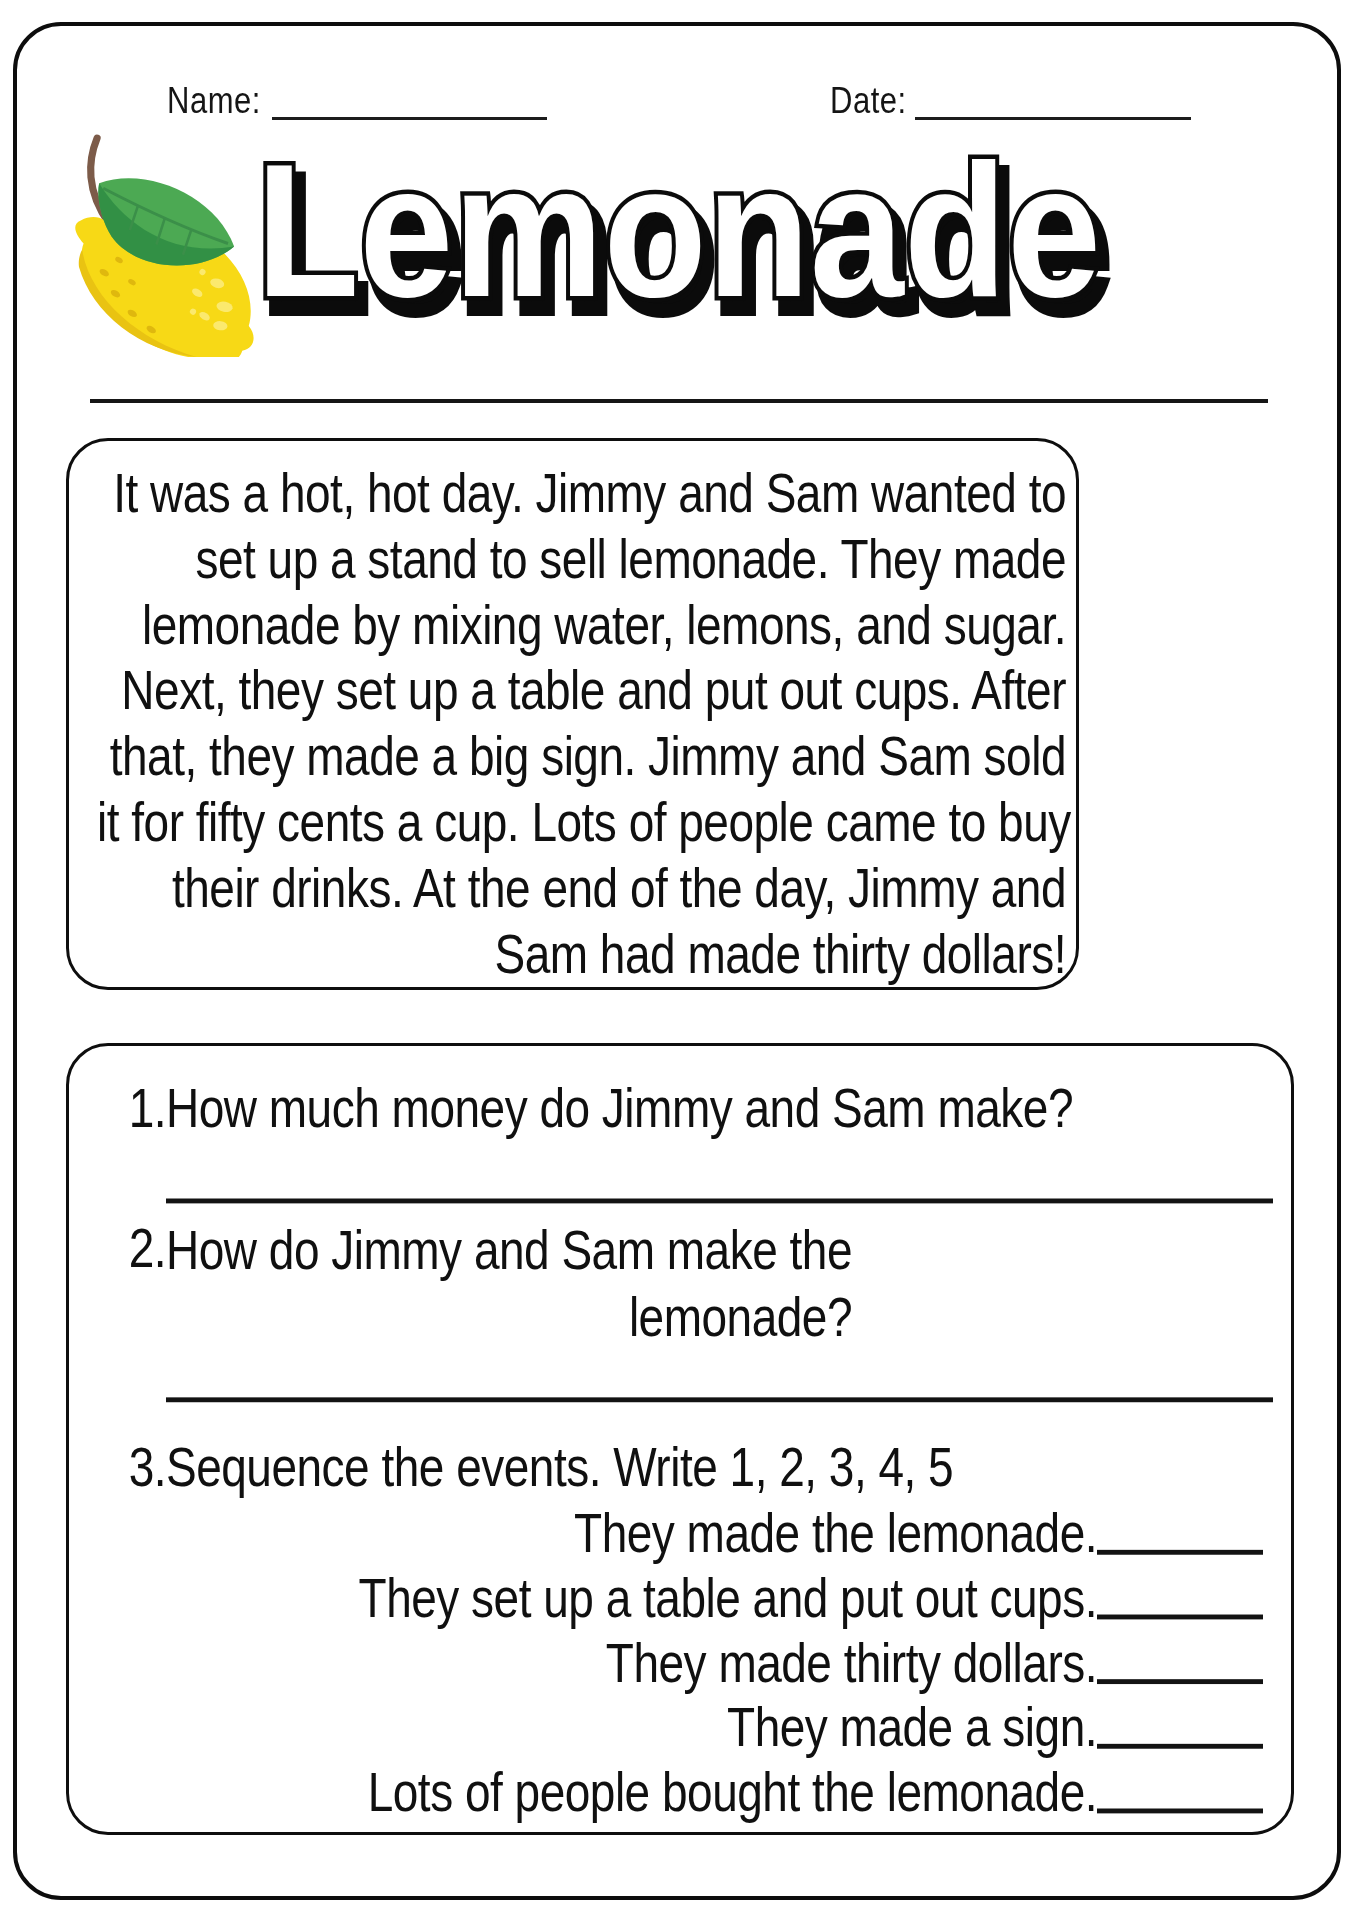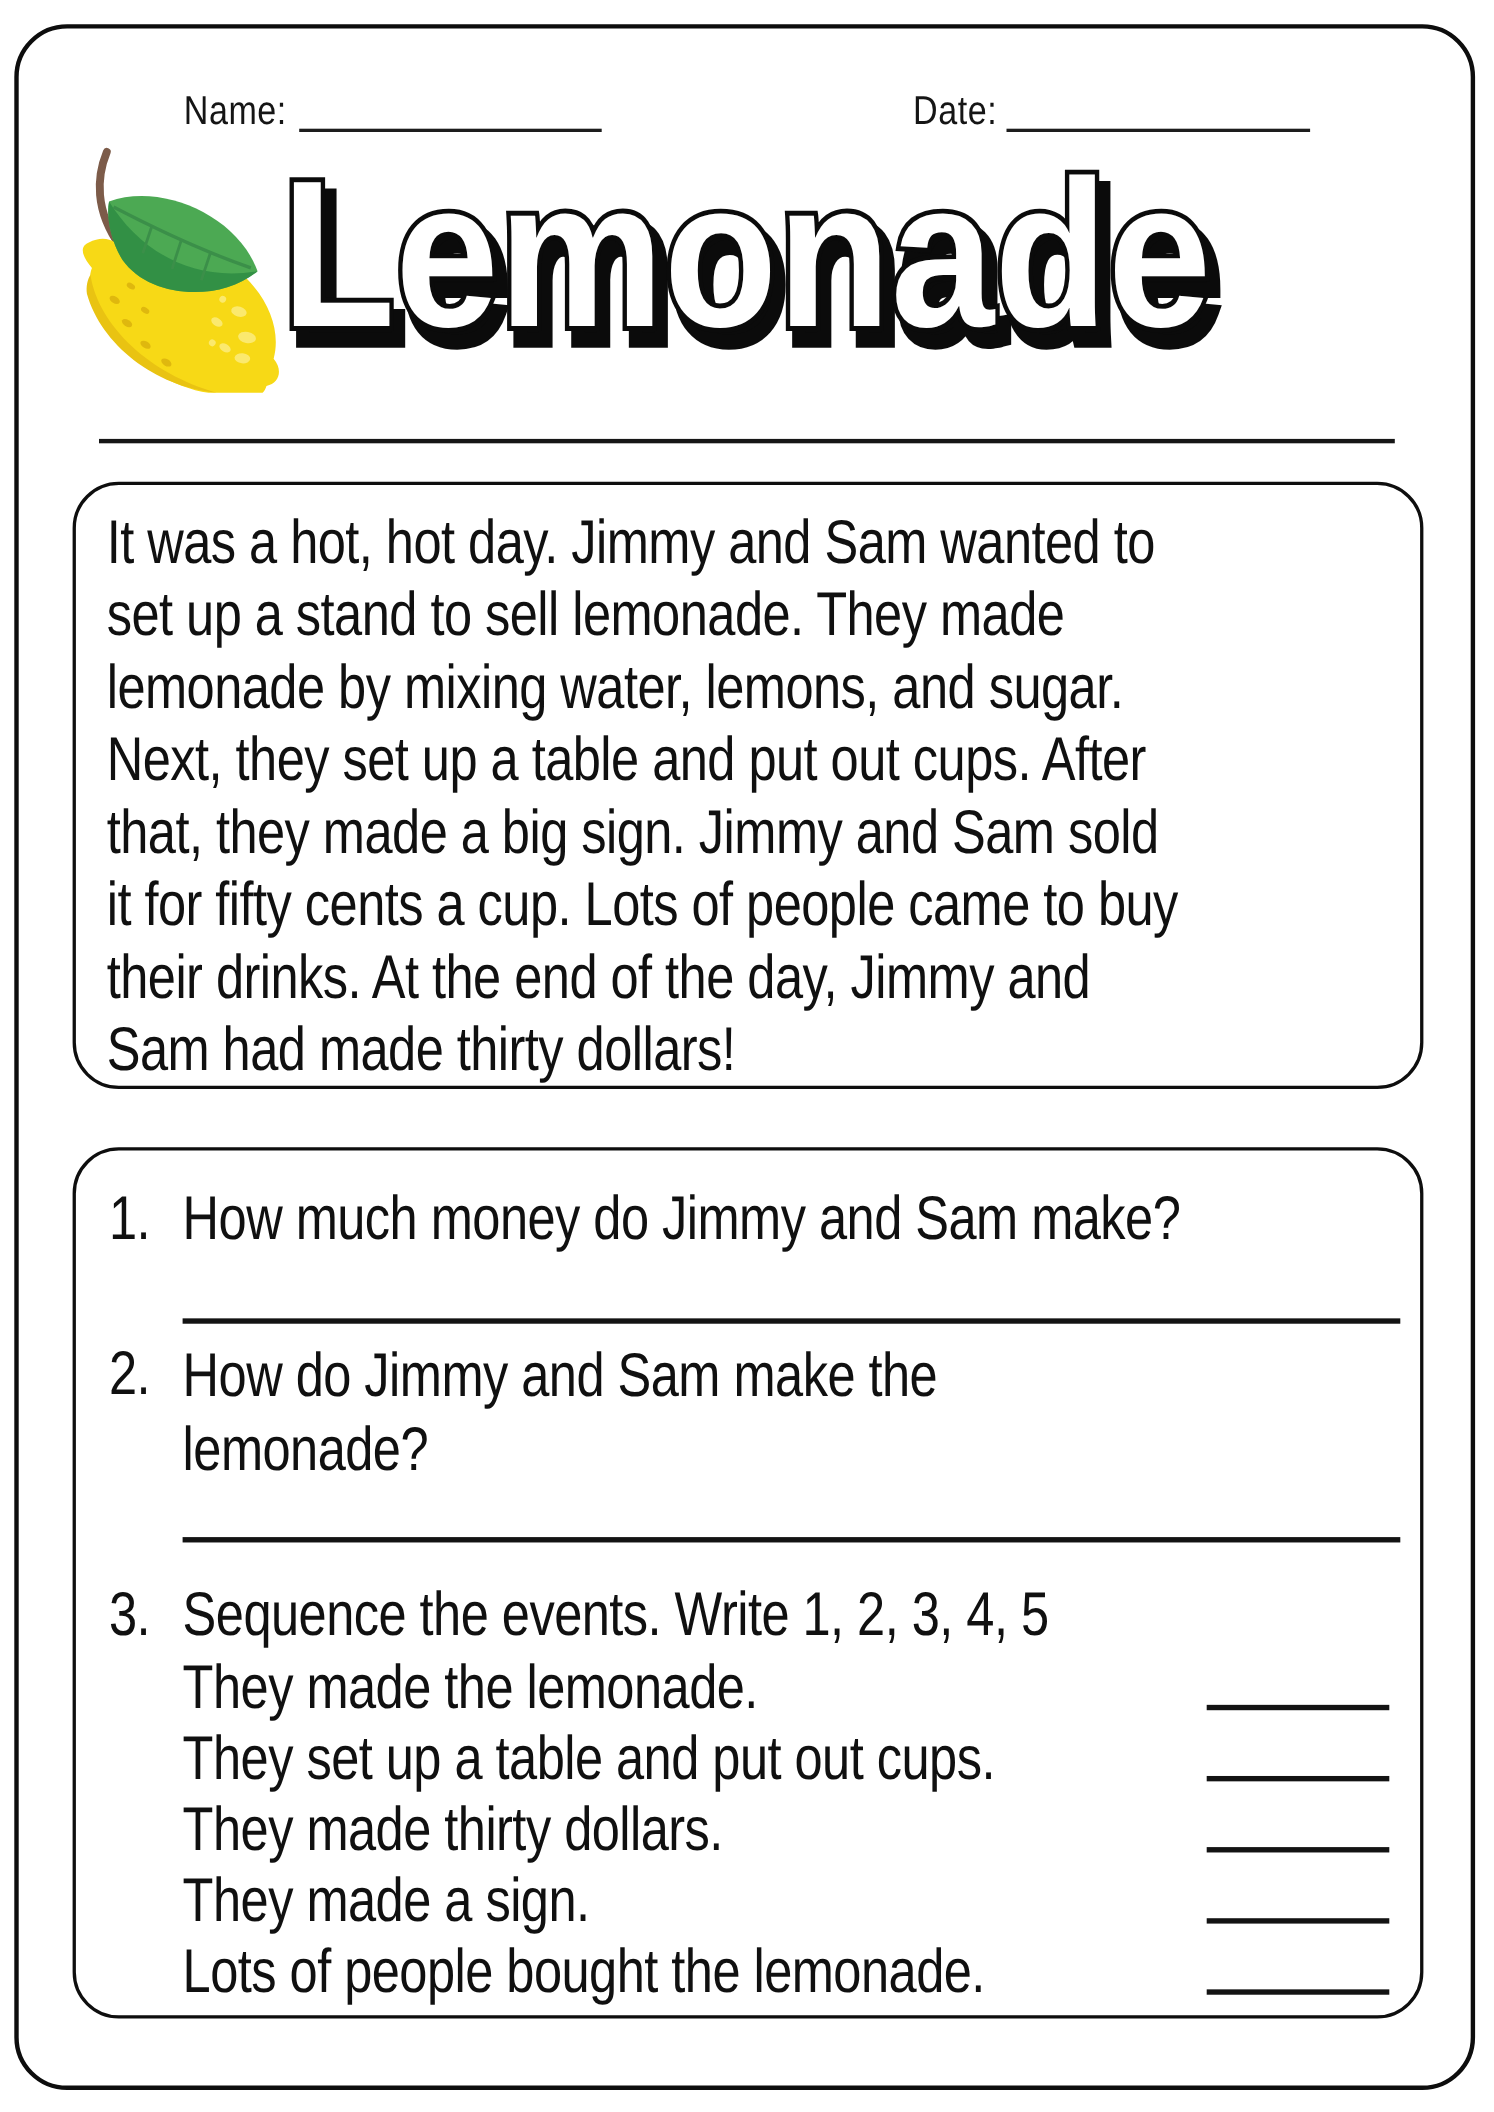--- a/index.html
+++ b/index.html
@@ -4,21 +4,21 @@
 <style>
   * { margin:0; padding:0; box-sizing:border-box; }
   html,body { background:#ffffff; }
   body {
     width:1358px; height:1920px;
     font-family:"Liberation Sans", sans-serif;
     color:#111;
     position:relative;
     overflow:hidden;
   }
-  .page { position:absolute; inset:0; background:#fff; }
+  .page { position:absolute; inset:0; background:#fff;text-align:right; }
 
   .page-border {
     position:absolute; left:13px; top:22px; right:17px; bottom:20px;
     border:4px solid #0d0d0d; border-radius:48px;
     pointer-events:none;
   }
 
   
   .vstretch { transform:scaleY(1.22); transform-origin:top left; }
 
@@ -39,21 +39,21 @@
   
   .lemon-svg  { position:absolute; left:58px;  top:132px; width:205px; height:225px; }
   .title-svg  { position:absolute; left:228px; top:146px; width:900px; height:205px; }
   .title-shadow { font-weight:bold; fill:#0b0b0b; stroke:#0b0b0b; stroke-width:14px; }
   .title-main   { font-weight:bold; fill:#ffffff; stroke:#0b0b0b; stroke-width:9px; paint-order:stroke; }
 
   .title-rule { position:absolute; left:90px; top:399px; width:1178px; height:4px; background:#161616; }
 
   
   .passage-box {
-    position:absolute; left:66px; top:438px; width:1228px; height:552px;
+    position:absolute; left:66px; top:438px; width:1013px; height:552px;
     border:3.5px solid #0e0e0e; border-radius:42px; background:#fff;
     overflow:hidden;
   }
   .passage-inner { padding:15px 10px 0 28px; }
   .p-line {
     font-size:46px; line-height:54px; letter-spacing:-0.5px;
     white-space:nowrap; color:#101010;
   }
 
   

